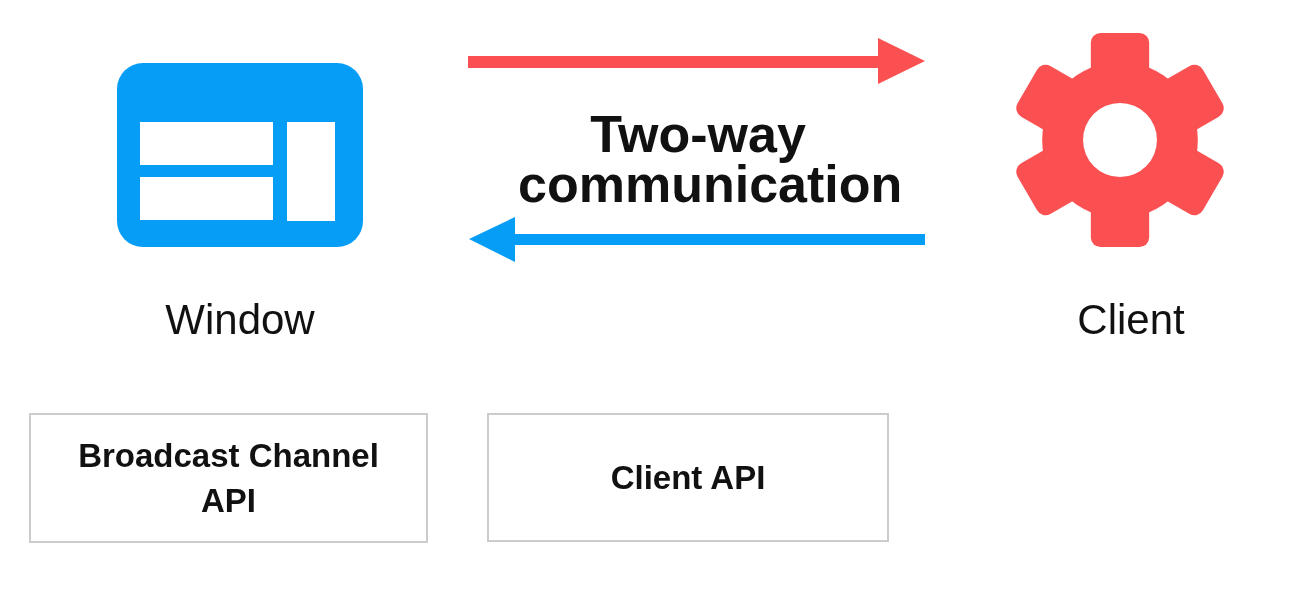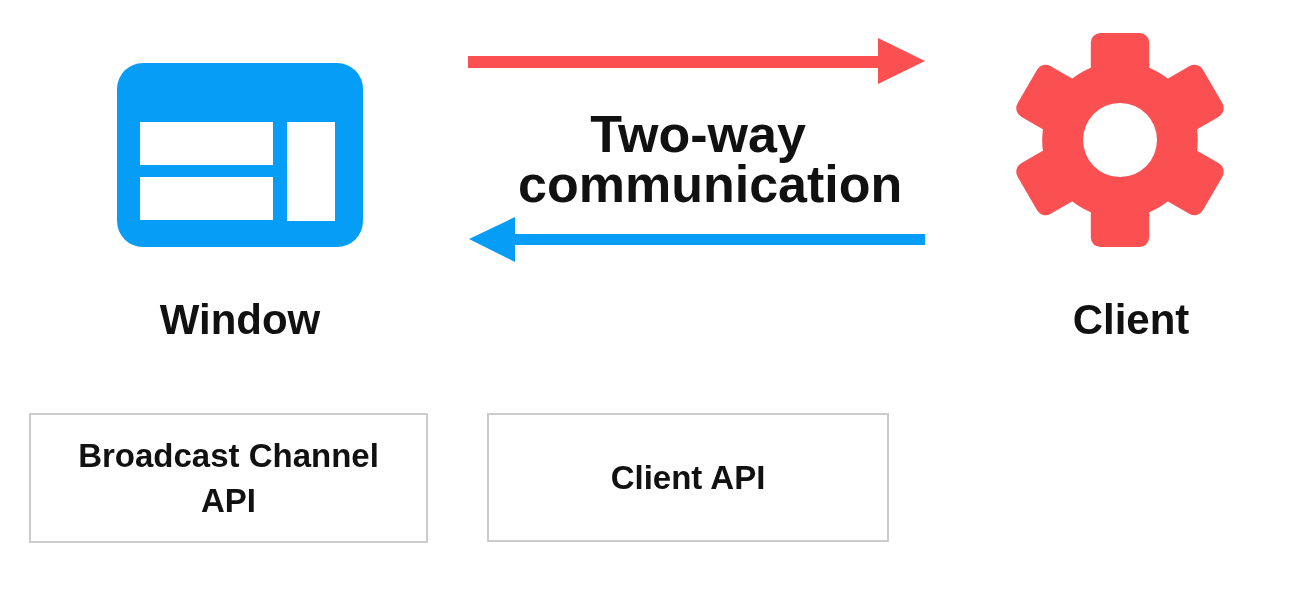--- a/index.html
+++ b/index.html
@@ -28,21 +28,21 @@
   .window-icon { left: 117px; top: 63px; width: 246px; height: 184px; color: var(--blue); }
   .window-icon svg { display: block; width: 100%; height: 100%; }
 
   
   .gear-icon { left: 1013px; top: 33px; width: 214px; height: 214px; color: var(--red); }
   .gear-icon svg { display: block; width: 100%; height: 100%; }
 
   
   .node-label {
     font-size: 42px;
-    font-weight: 700;
+    font-weight: 400;
     line-height: 46px;
     text-align: center;
     color: var(--text);
     white-space: nowrap;
   }
   .window-label { left: 117px; top: 297px; width: 246px; }
   .worker-label { left: 1017px; top: 297px; width: 228px; }
 
   
   .arrow-top { left: 468px; top: 38px; width: 457px; height: 46px; color: var(--red); }

